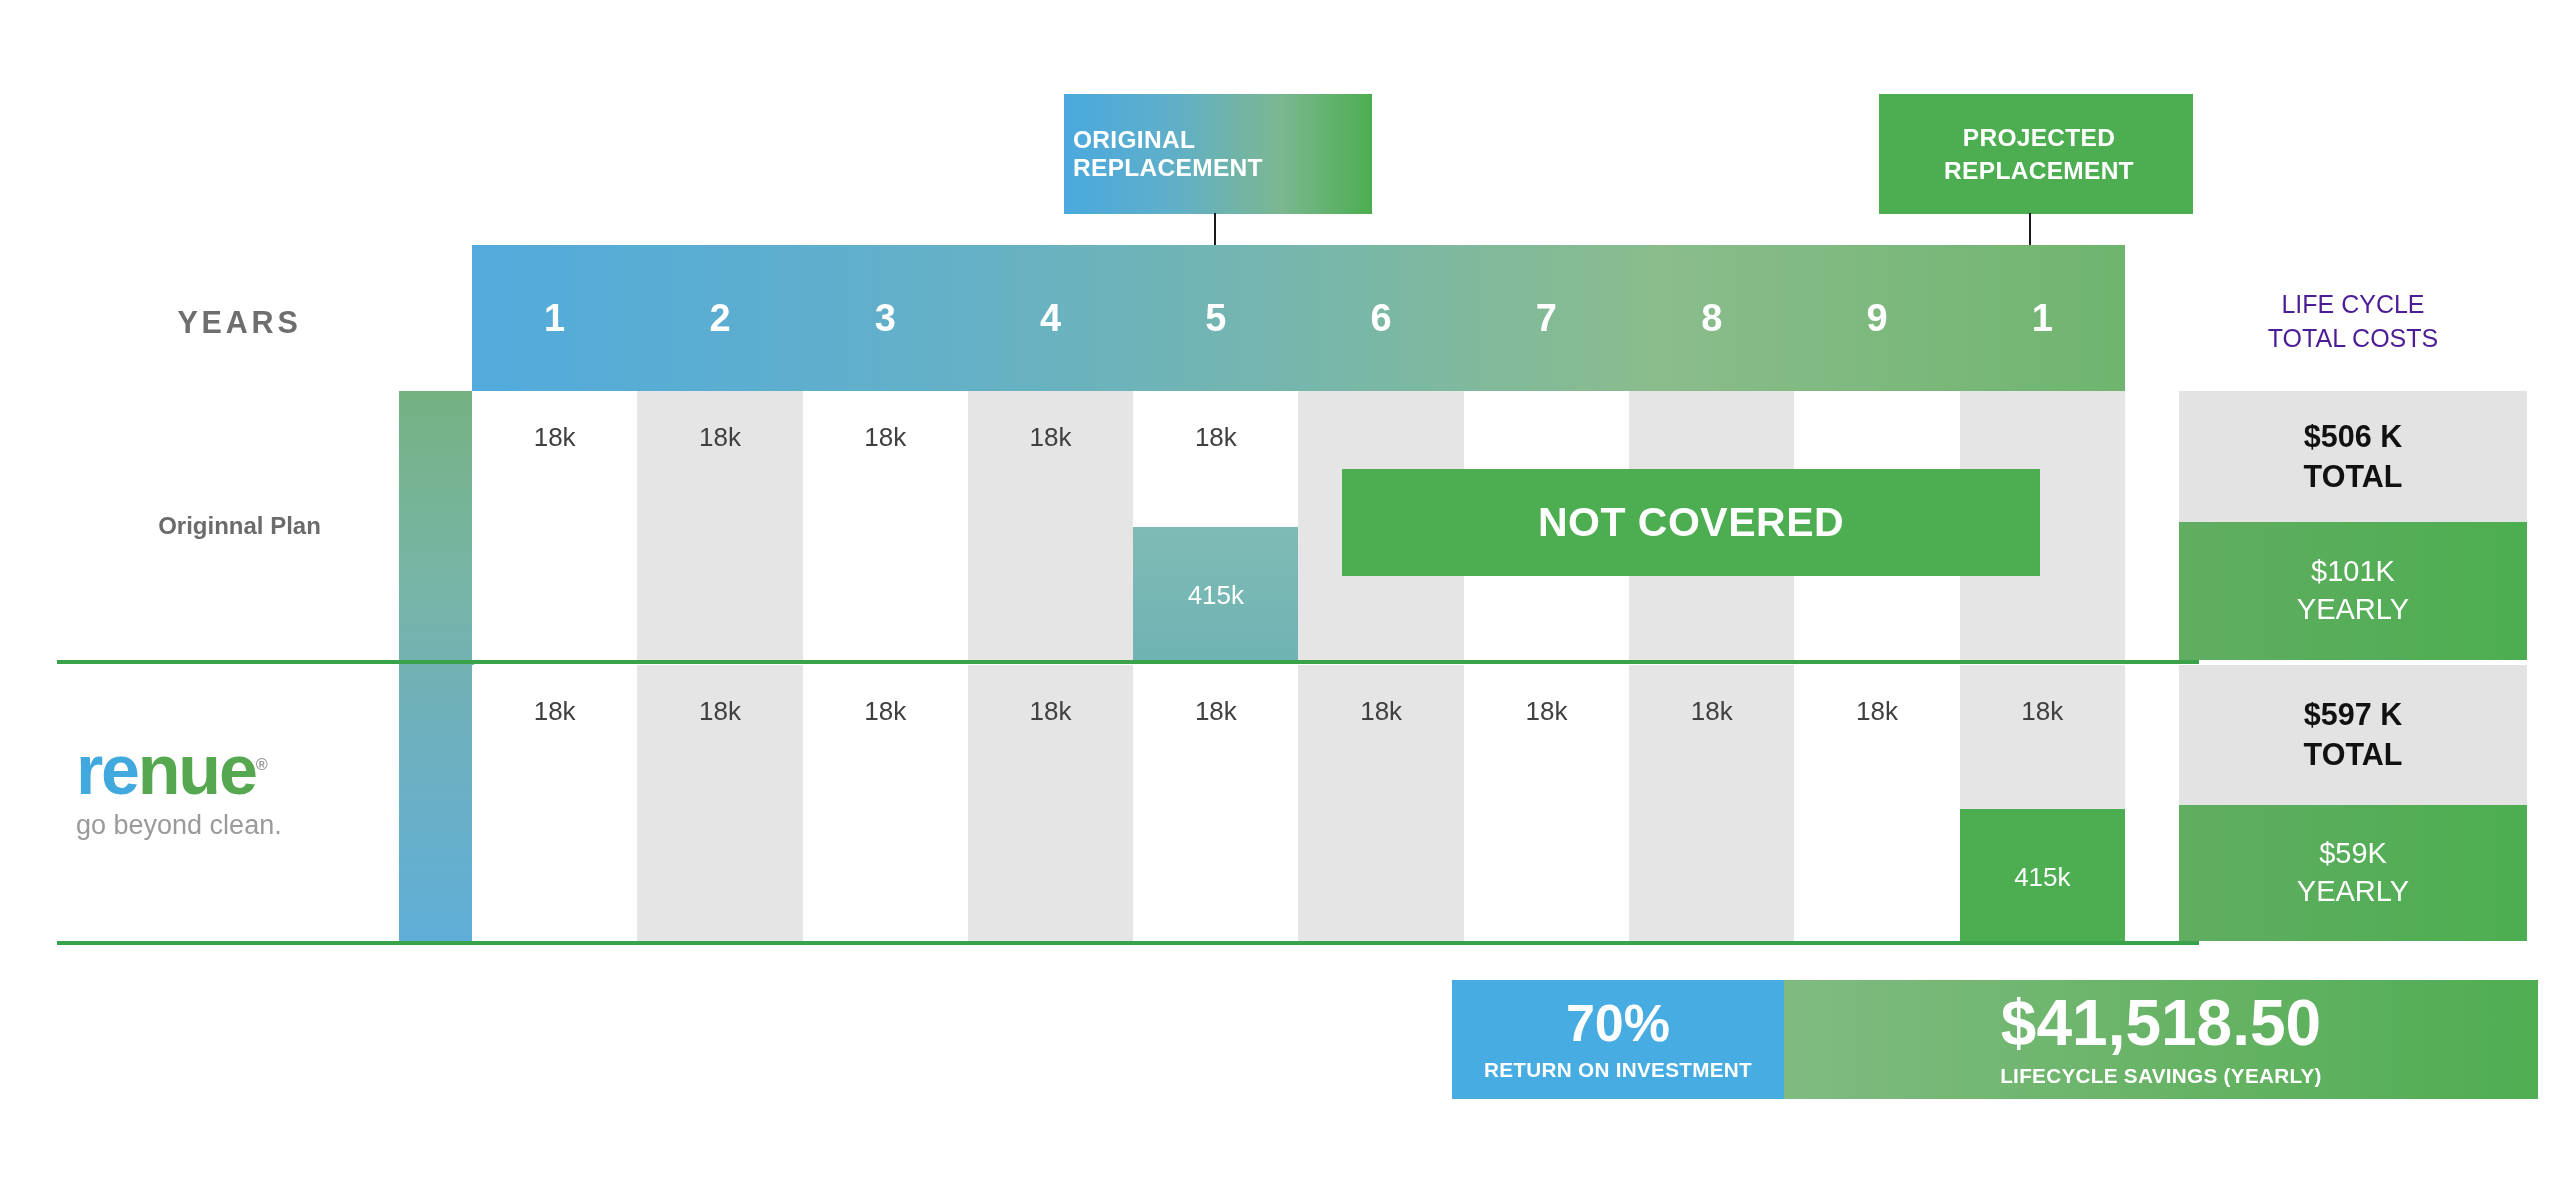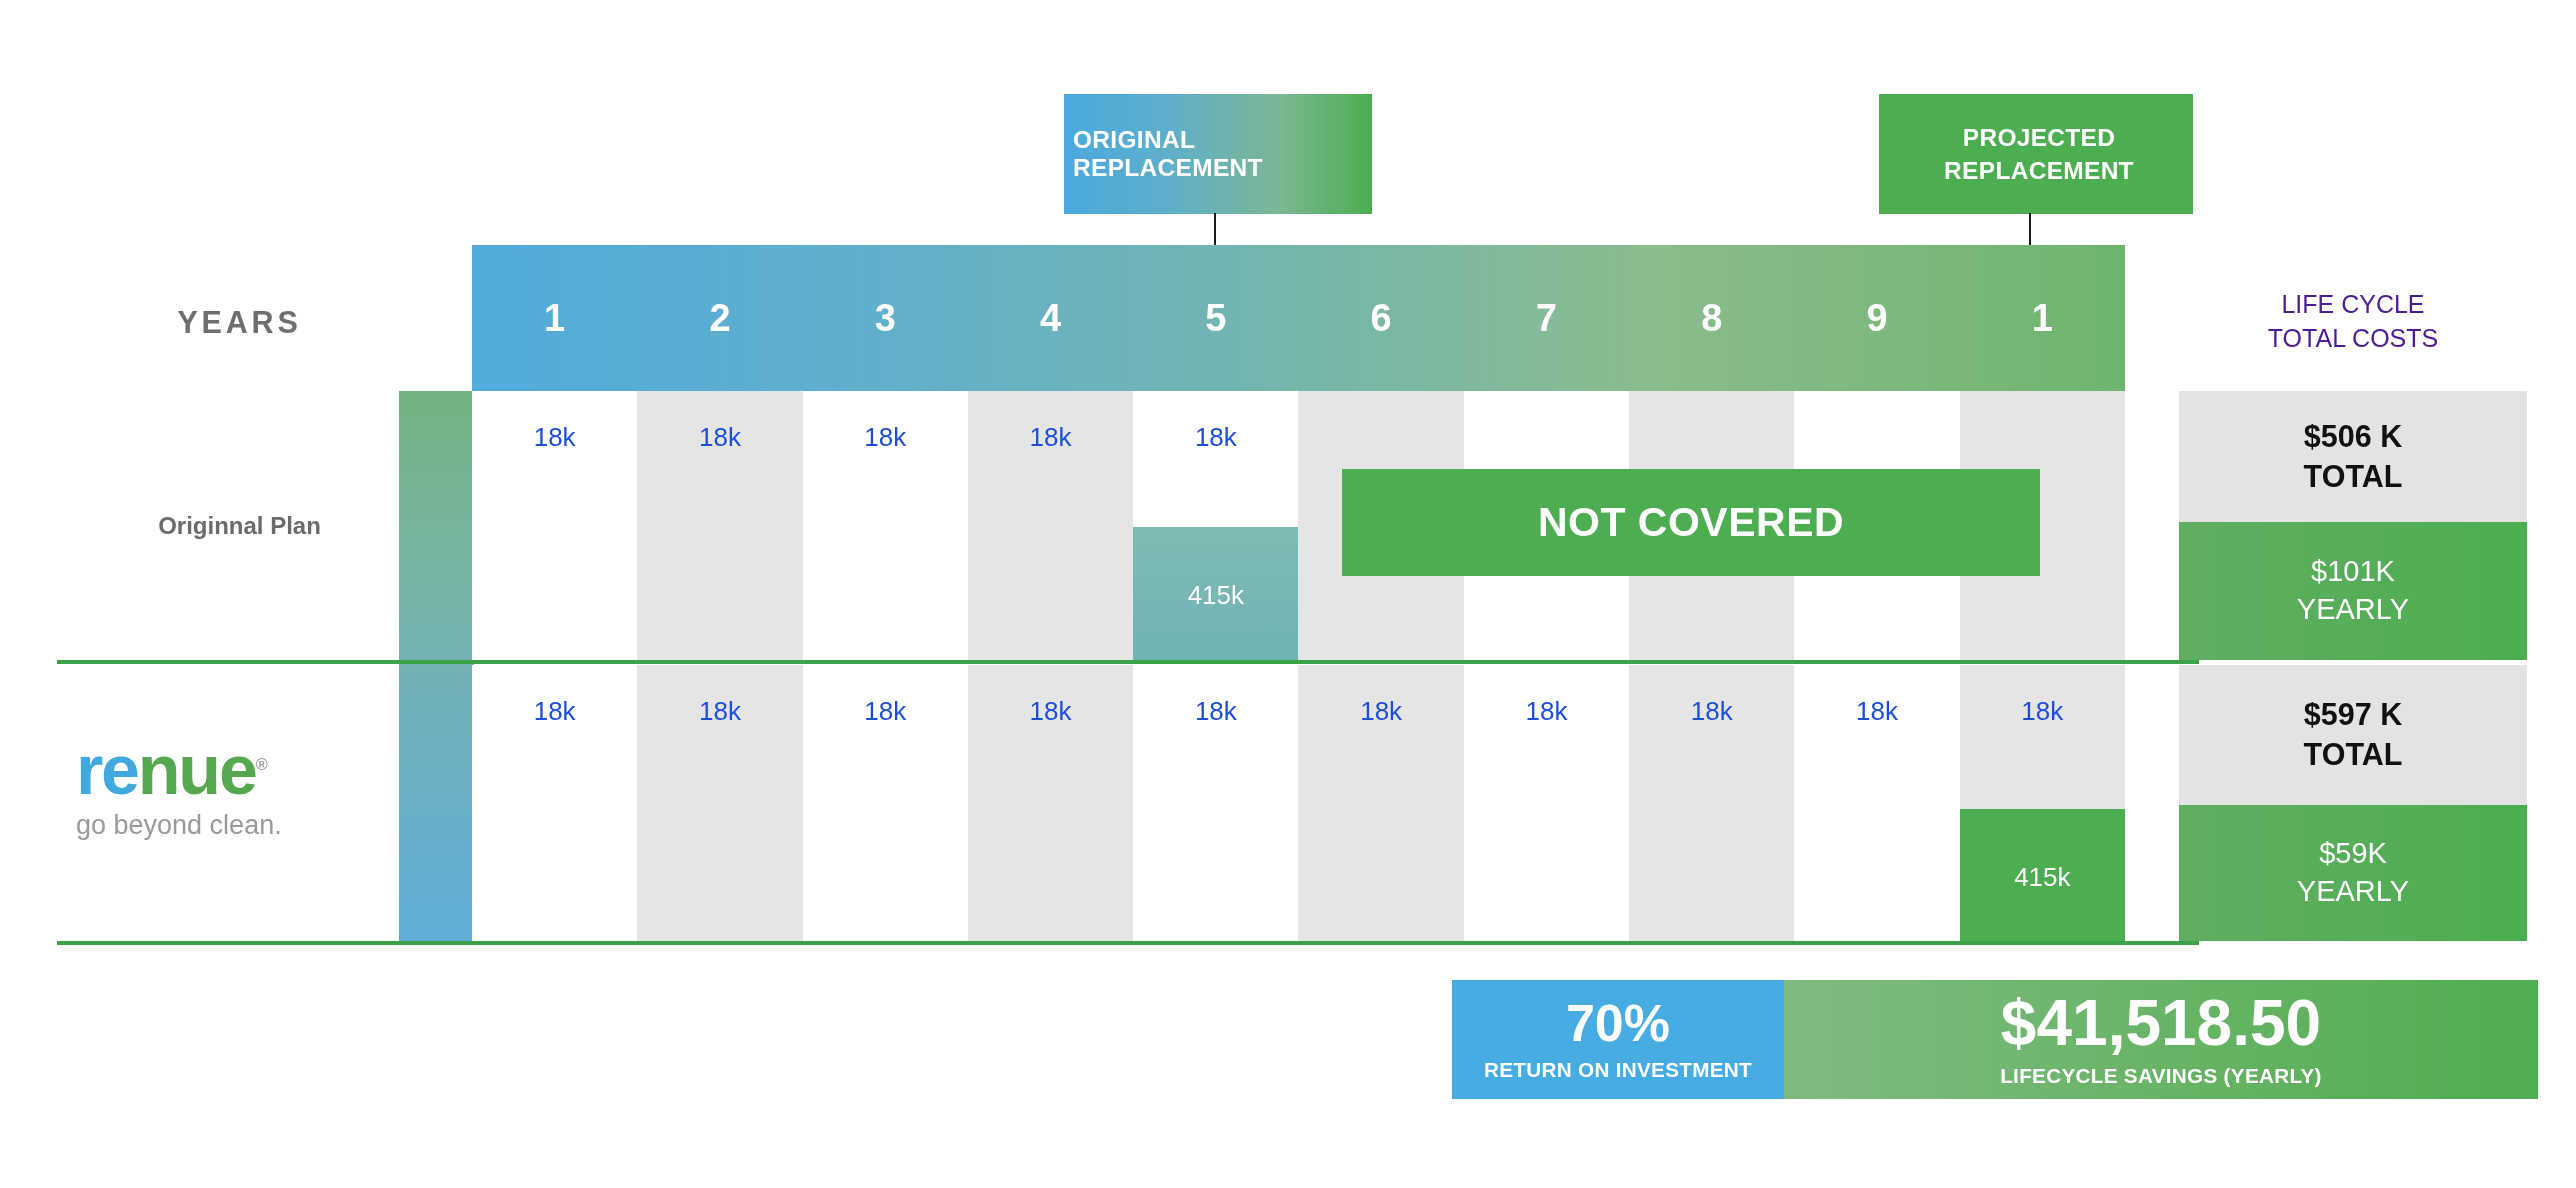--- a/index.html
+++ b/index.html
@@ -52,21 +52,21 @@
 
   
   .row{position:absolute;left:472px;width:1653px;display:flex;}
   #row-original{top:391px;height:272px;}
   #row-renue{top:665px;height:280px;}
   .cell{flex:1;position:relative;}
   .cell.shade{background:#e5e5e5;}
   .cell.plain{background:#ffffff;}
   .cell .val{
     position:absolute;left:0;right:0;top:30.5px;text-align:center;
-    font-size:26px;color:#1d4ed8;
+    font-size:26px;color:#404040;
   }
 
   
   .bar{position:absolute;left:0;right:0;bottom:0;}
   .bar .bl{
     position:absolute;left:0;right:0;top:50%;transform:translateY(-50%);
     text-align:center;font-size:26px;color:#ffffff;
   }
   #bar-orig-415{height:136px;background:linear-gradient(180deg,#7FBBB4 0%,#6FB3B4 100%);}
   #bar-renue-415{height:136px;background:#4CAE50;}

